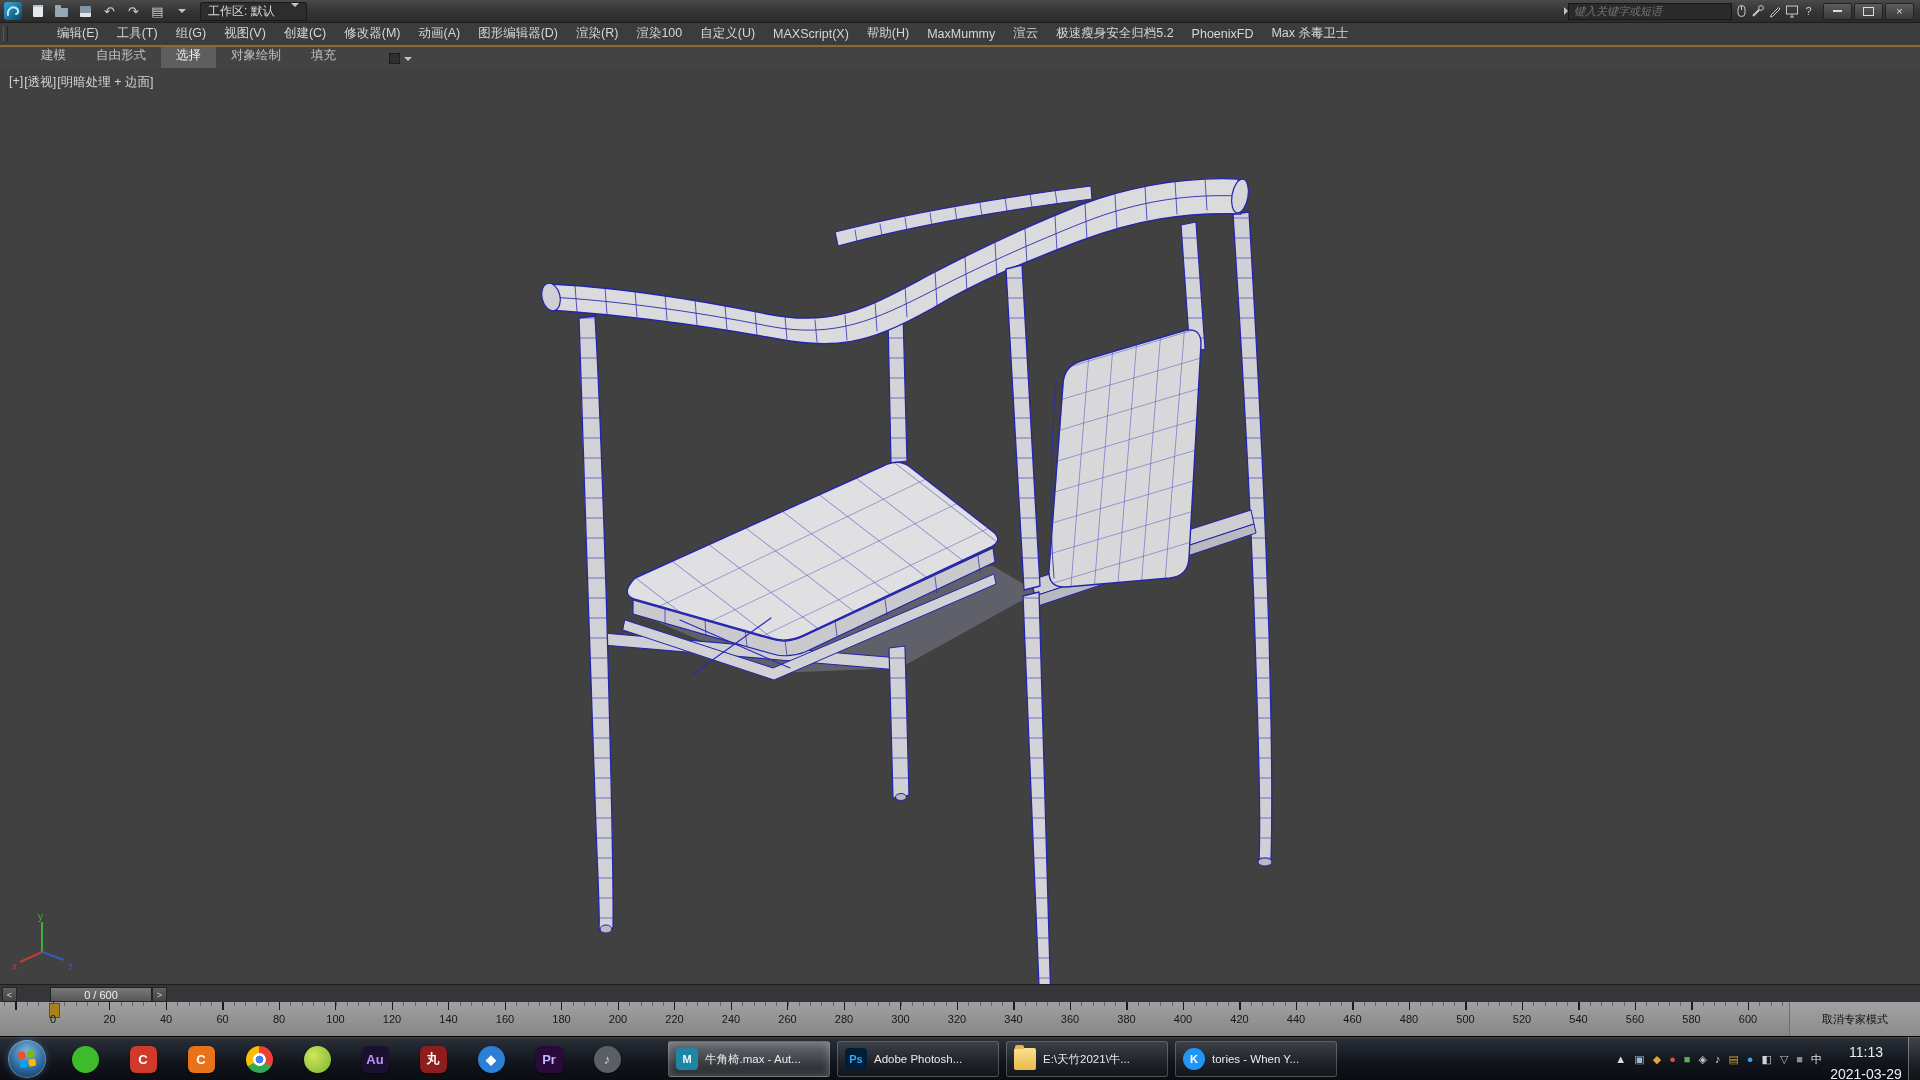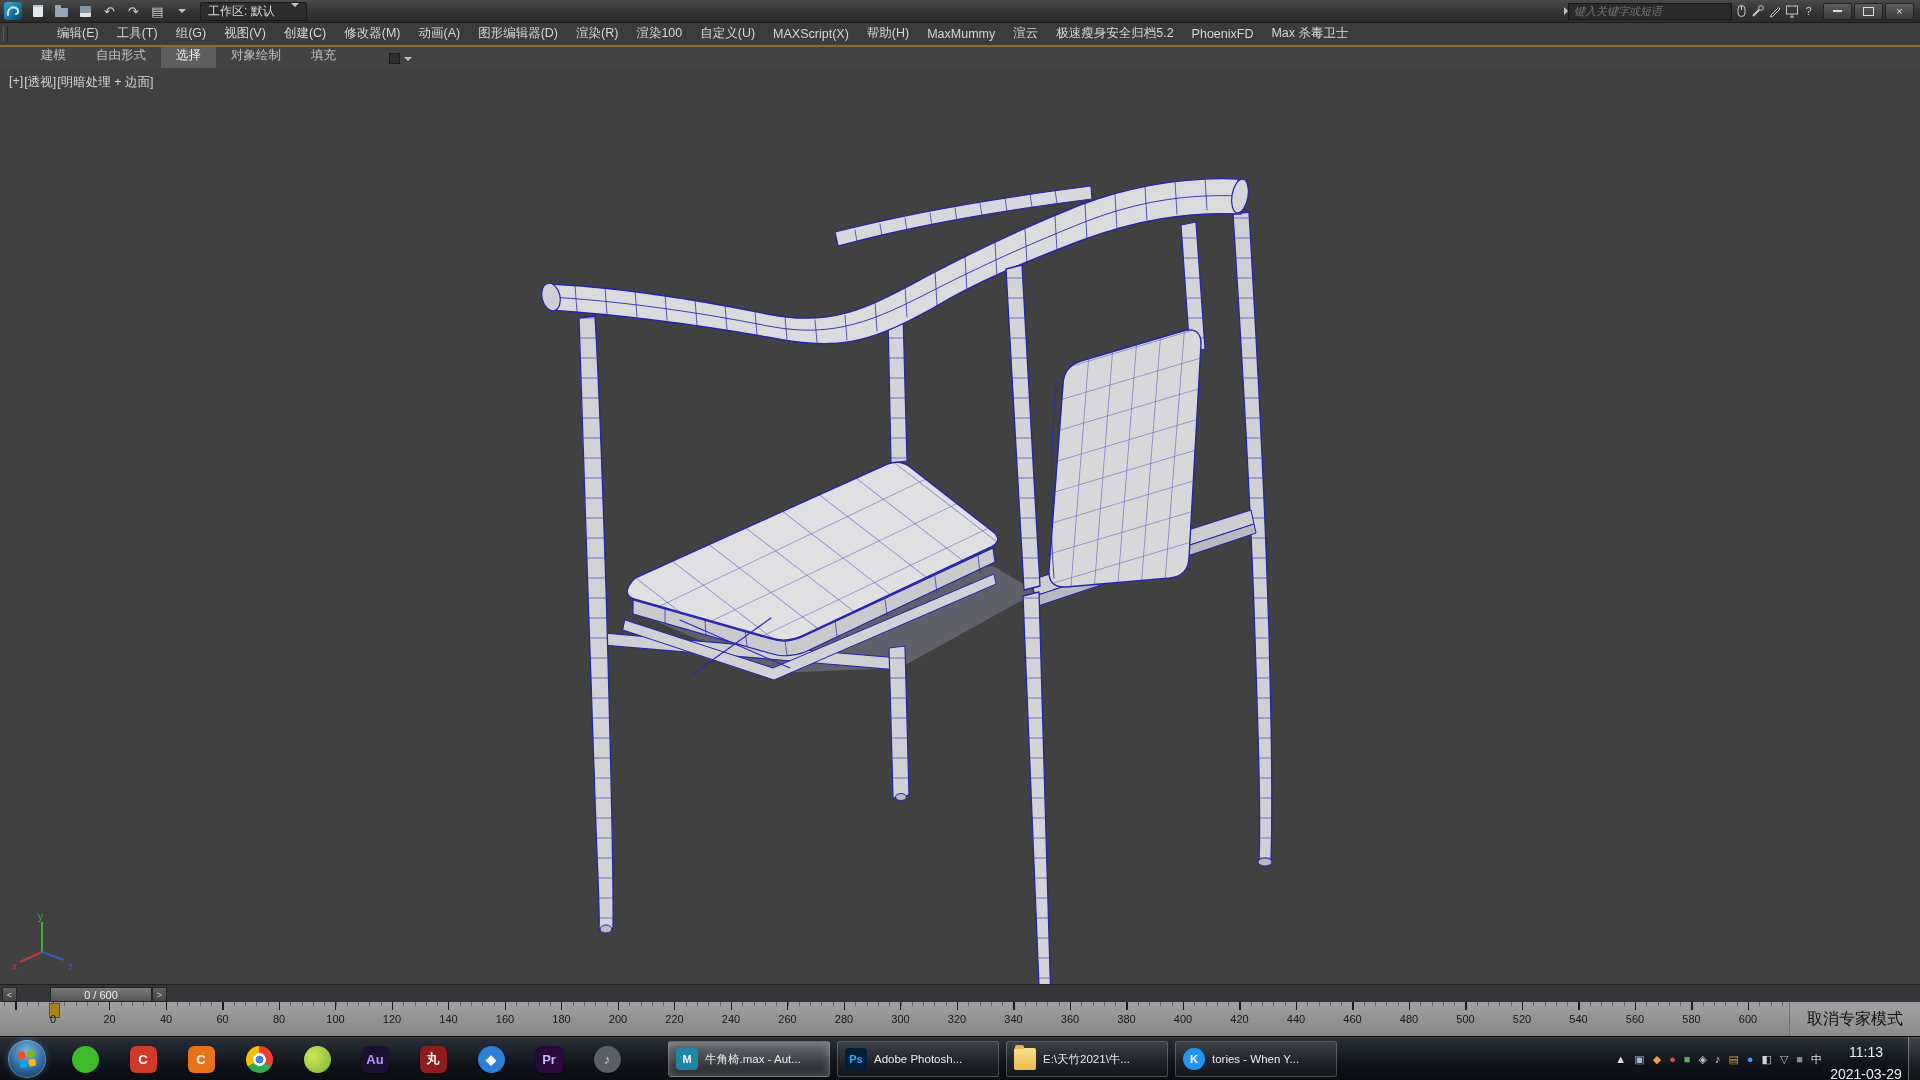--- a/index.html
+++ b/index.html
@@ -71,21 +71,21 @@
   
   .rulerrow{position:absolute;top:1002px;height:34px;left:0;right:0;background:linear-gradient(#a0a0a0,#878787)}
   .ruler-ticks-minor{position:absolute;left:0;top:0;height:4px;right:131px;
     background:repeating-linear-gradient(90deg,rgba(25,25,25,.45) 0 1px,transparent 1px 11.3px);background-position-x:53px}
   .ruler-ticks-major{position:absolute;left:0;top:0;height:8px;right:131px;
     background:repeating-linear-gradient(90deg,#1c1c1c 0 1px,transparent 1px 56.5px);background-position-x:53px}
   .ruler-labels{position:absolute;left:33px;width:1735px;top:11px;display:flex;justify-content:space-between}
   .tick-label{width:40px;text-align:center;font-size:11px;color:#161616}
   .frame-marker{position:absolute;left:49px;top:1px;width:9px;height:13px;background:#a8811e;border:1px solid #63511a}
   .expert-btn{position:absolute;right:0;width:130px;top:0;bottom:0;display:flex;align-items:center;justify-content:center;
-    font-size:16px;color:#101010;border-left:1px solid #6e6e6e;background:linear-gradient(#a2a2a2,#8c8c8c);cursor:pointer}
+    font-size:11px;color:#101010;border-left:1px solid #6e6e6e;background:linear-gradient(#a2a2a2,#8c8c8c);cursor:pointer}
 
   
   .taskbar{position:absolute;top:1036px;height:44px;left:0;right:0;
     background:linear-gradient(#2b3039,#11141b 60%,#0a0c11);border-top:1px solid #000;
     box-shadow:inset 0 1px 0 rgba(255,255,255,.12)}
   .start-orb{position:absolute;left:8px;top:3px;width:38px;height:38px;border-radius:50%;cursor:pointer;
     background:radial-gradient(circle at 50% 32%,#7db9e8,#2a6496 58%,#0c2b4a);
     box-shadow:inset 0 0 0 1px rgba(255,255,255,.28),0 0 7px rgba(110,180,255,.35);
     display:flex;align-items:center;justify-content:center}
   .pins{position:absolute;left:56px;top:0;height:100%;display:flex}

